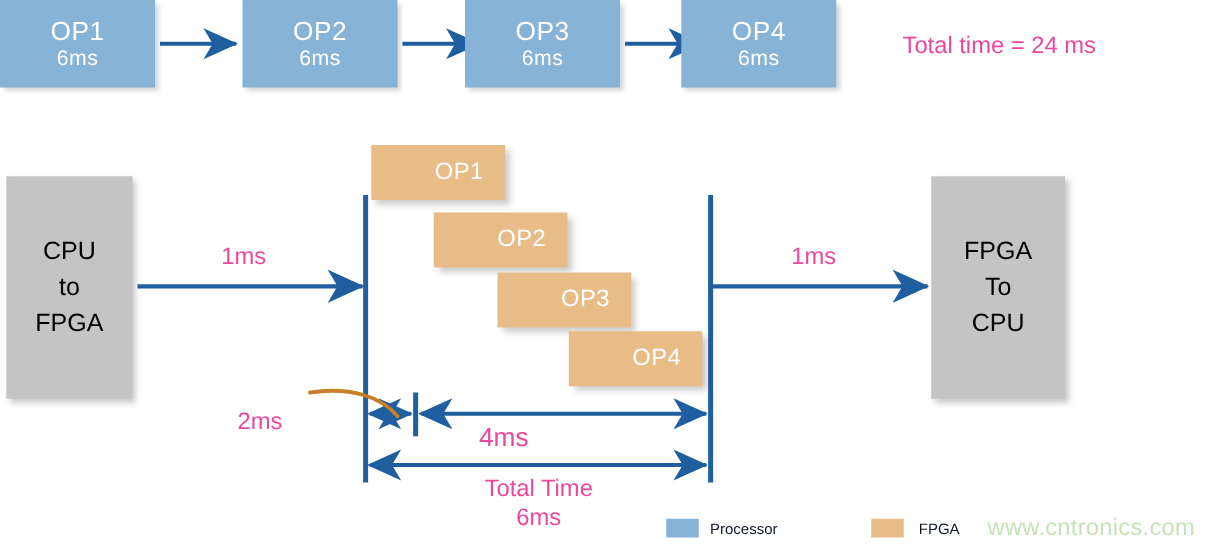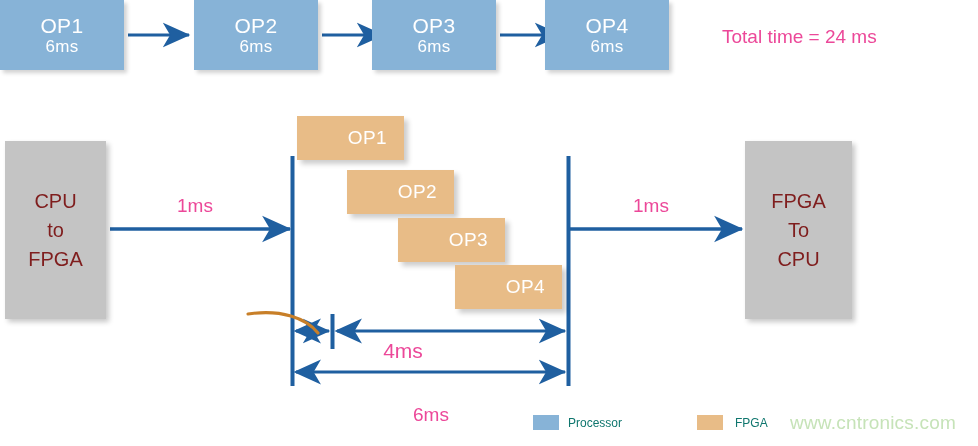--- a/index.html
+++ b/index.html
@@ -25,21 +25,21 @@
     line-height:1.12;
   }
   .op-box .op-name{font-size:21px;letter-spacing:.4px;}
   .op-box .op-dur{font-size:17px;letter-spacing:.3px;}
 
   
   .gray-box{
     position:absolute;
     background:#c4c4c4;
     box-shadow:3px 3px 5px rgba(0,0,0,0.22);
-    color:#7f1d1d;
+    color:#000000;
     display:flex;
     flex-direction:column;
     align-items:center;
     justify-content:center;
     font-size:20px;
     line-height:1.45;
   }
 
   
   .fpga-box{
@@ -55,21 +55,21 @@
     box-sizing:border-box;
     letter-spacing:.4px;
   }
 
   
   .label{position:absolute;color:#ec4899;white-space:nowrap;}
   .label.c{text-align:center;}
 
   
   .legend-sw{position:absolute;width:26px;height:15px;}
-  .legend-txt{position:absolute;font-size:12px;color:#0f766e;white-space:nowrap;}
+  .legend-txt{position:absolute;font-size:12px;color:#0f172a;white-space:nowrap;}
   .watermark{position:absolute;font-size:19px;color:#c6e3b8;white-space:nowrap;letter-spacing:.2px;}
 
   svg.overlay{position:absolute;left:0;top:0;width:978px;height:446px;pointer-events:none;}
 </style>
 </head>
 <body>
 
 <div id="stage">
 
   <svg class="overlay" viewBox="0 0 978 446">
@@ -147,23 +147,25 @@
   <div class="fpga-box" style="left:347px;top:170px;width:107px;height:44px;">
     <span>OP2</span>
   </div>
   <div class="fpga-box" style="left:398px;top:218px;width:107px;height:44px;">
     <span>OP3</span>
   </div>
   <div class="fpga-box" style="left:455px;top:265px;width:107px;height:44px;">
     <span>OP4</span>
   </div>
 
+  <div class="label c" style="left:168px;top:327px;font-size:19px;width:80px;">2ms</div>
 
   <div class="label c" style="left:363px;top:339px;font-size:21px;width:80px;">4ms</div>
 
+  <div class="label c" style="left:361px;top:381px;font-size:19px;width:140px;">Total Time</div>
   <div class="label c" style="left:361px;top:404px;font-size:19px;width:140px;">6ms</div>
 
   <div class="legend-sw" style="left:533px;top:415px;background:#87b3d7;"></div>
   <div class="legend-txt" style="left:568px;top:416px;">Processor</div>
 
   <div class="legend-sw" style="left:697px;top:415px;background:#e8bc87;"></div>
   <div class="legend-txt" style="left:735px;top:416px;">FPGA</div>
 
   <div class="watermark" style="left:790px;top:412px;">www.cntronics.com</div>
 

